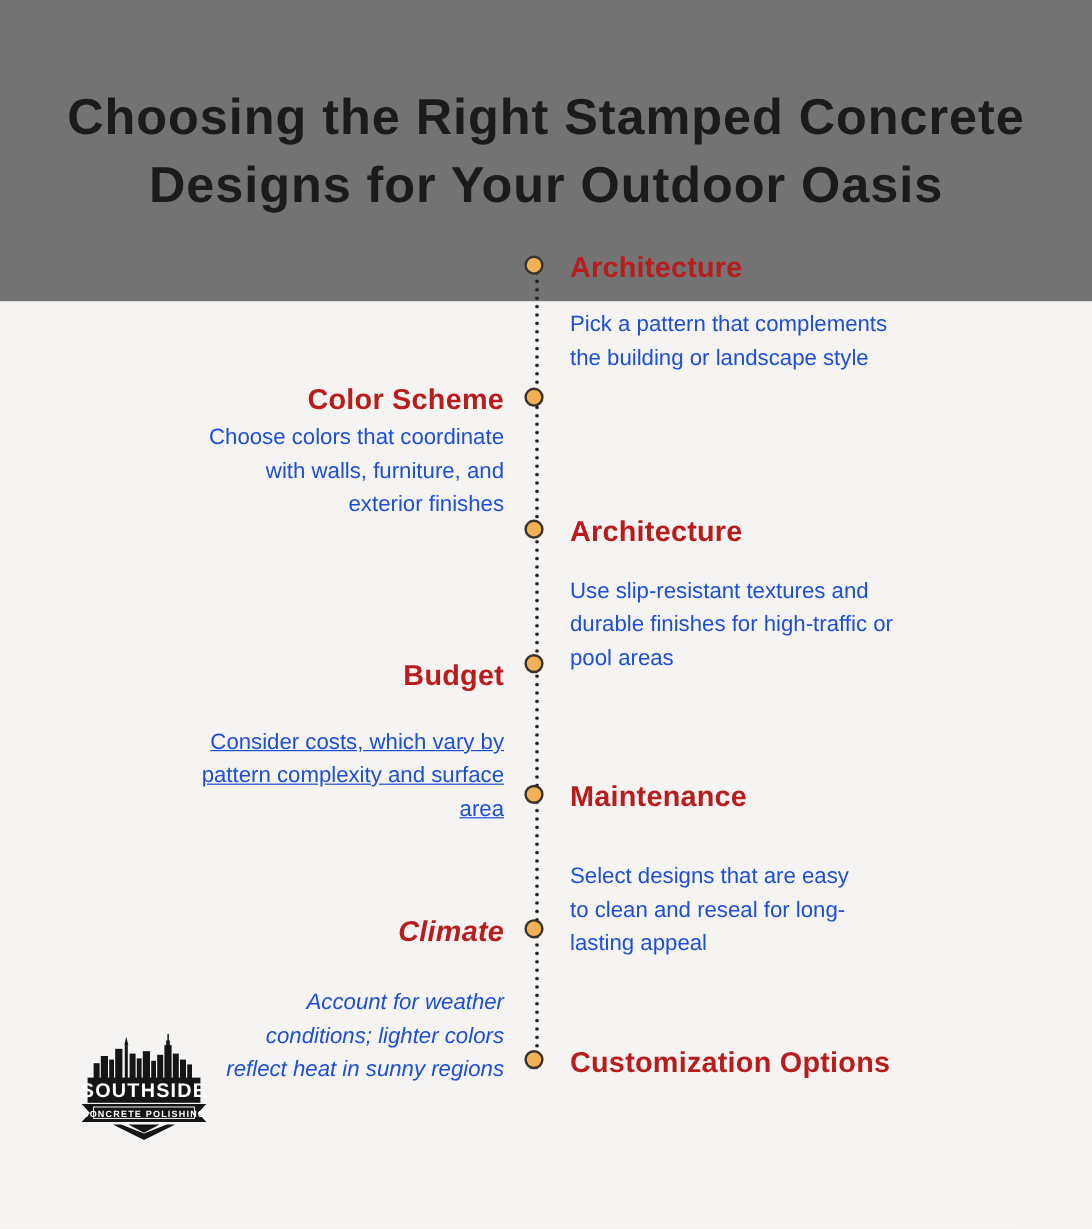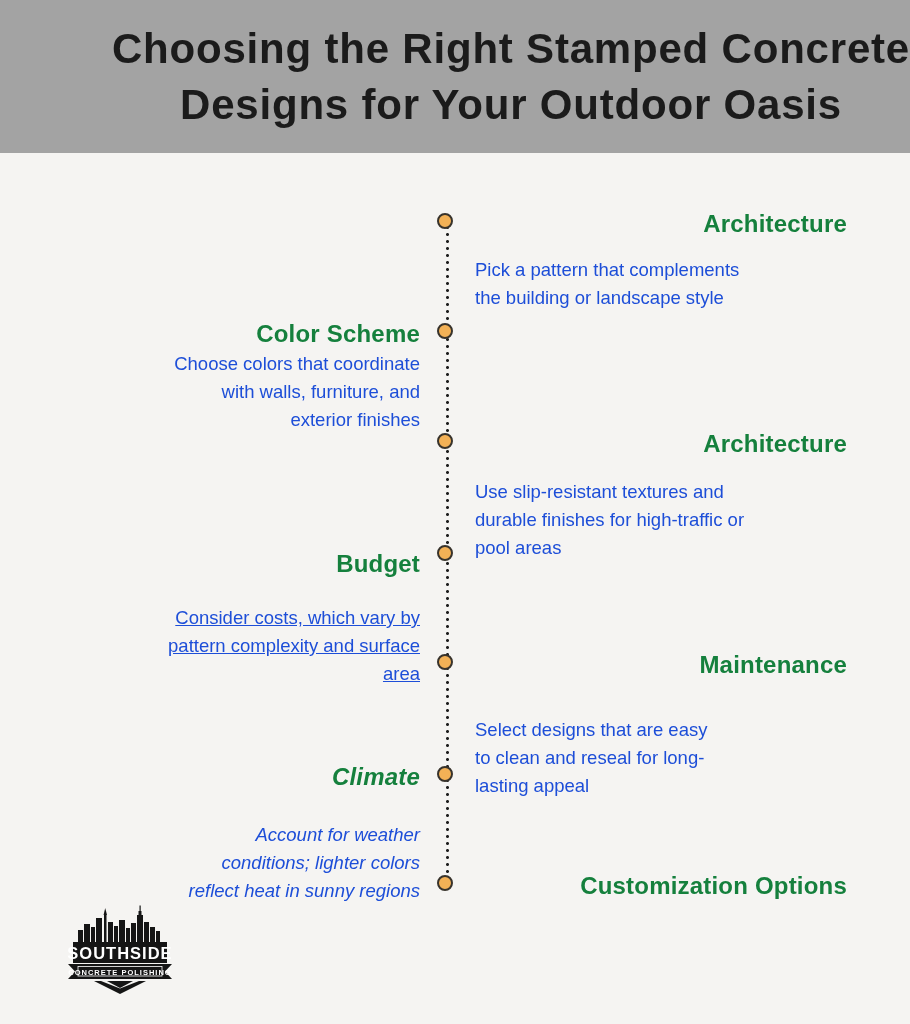--- a/index.html
+++ b/index.html
@@ -10,25 +10,25 @@
     height: 1024px;
     background: #F5F4F2;
     overflow: hidden;
     font-family: "Liberation Sans", sans-serif;
     margin: 0 auto;
   }
   
   .banner {
     position: absolute;
     top: 0; left: 0;
-    width: 910px; height: 153px;
-    background: #a3a3a3;
+    width: 910px; height: 251px;
+    background: #737373;
     display: flex;
     align-items: center;
-    justify-content: flex-end;
+    justify-content: center;
   }
   .banner h1 {
     font-size: 42px;
     line-height: 56px;
     font-weight: 700;
     letter-spacing: 0.8px;
     color: #1B1B1B;
     text-align: center;
     white-space: pre-line;
   }
@@ -55,43 +55,42 @@
   .m1 { top: 213px; } .m2 { top: 323px; } .m3 { top: 433px; }
   .m4 { top: 545px; } .m5 { top: 654px; } .m6 { top: 766px; }
   .m7 { top: 875px; }
   
   .entry { position: absolute; width: 372px; }
   .entry h2 {
     font-size: 24px;
     line-height: 32px;
     font-weight: 700;
     letter-spacing: 0.2px;
-    color: #15803d;
-    text-align: right;
+    color: #b91c1c;
   }
   .entry p {
     font-size: 18.5px;
     line-height: 28px;
     color: #1d4ed8;
     white-space: pre-line;
   }
   .right { left: 475px; text-align: left; }
   .left  { right: 490px; text-align: right; }
   .e1 { top: 208px; } .e1 p { margin-top: 16px; }
   .e2 { top: 318px; } .e2 p { }
   .e3 { top: 428px; } .e3 p { margin-top: 18px; }
   .e4 { top: 548px; } .e4 p { margin-top: 24px; text-decoration: underline;  }
   .e5 { top: 649px; } .e5 p { margin-top: 35px; }
   .e6 { top: 761px; font-style: italic; } .e6 p { margin-top: 28px; }
   .e7 { top: 870px; } .e7 p { margin-top: 17px; }
   
   .logo {
     position: absolute;
     left: 66px;
-    top: 903px;
+    top: 859px;
     width: 108px;
     height: 92px;
     text-align: right;
   }
   .logo svg { width: 100%; height: 100%; display: block; }
 </style>
 </head>
 <body>
 
 <div class="page">

